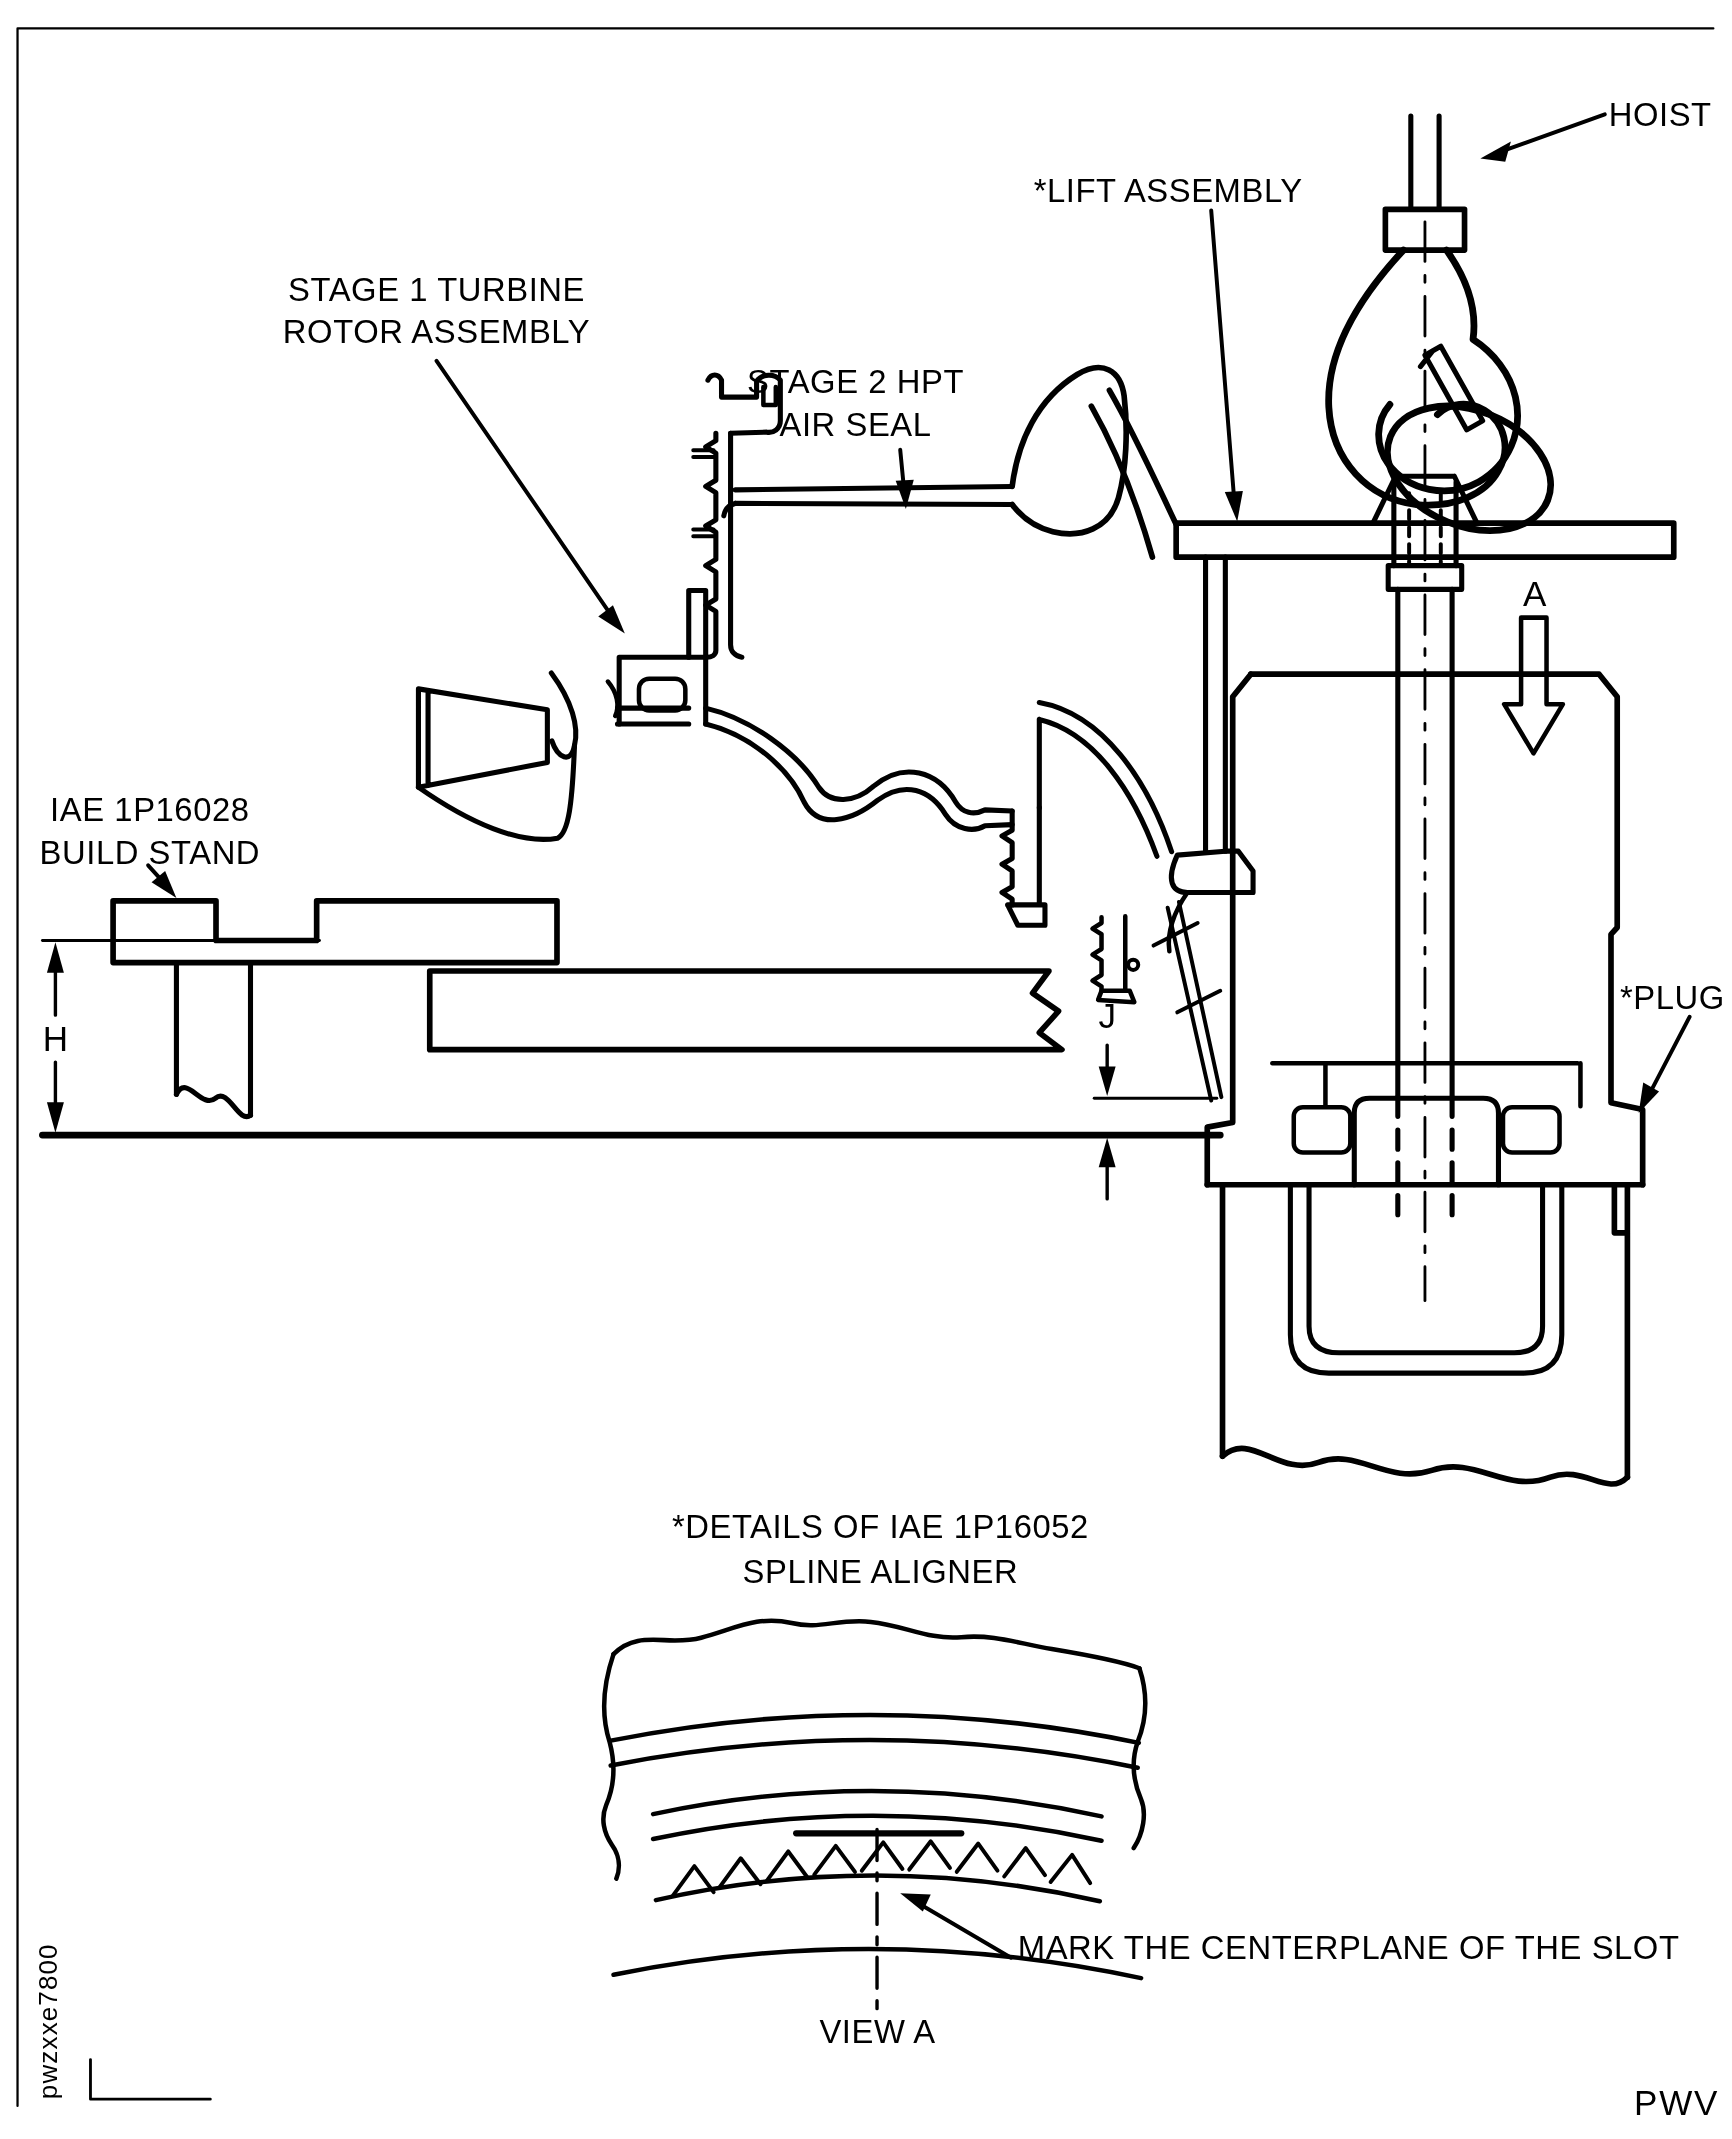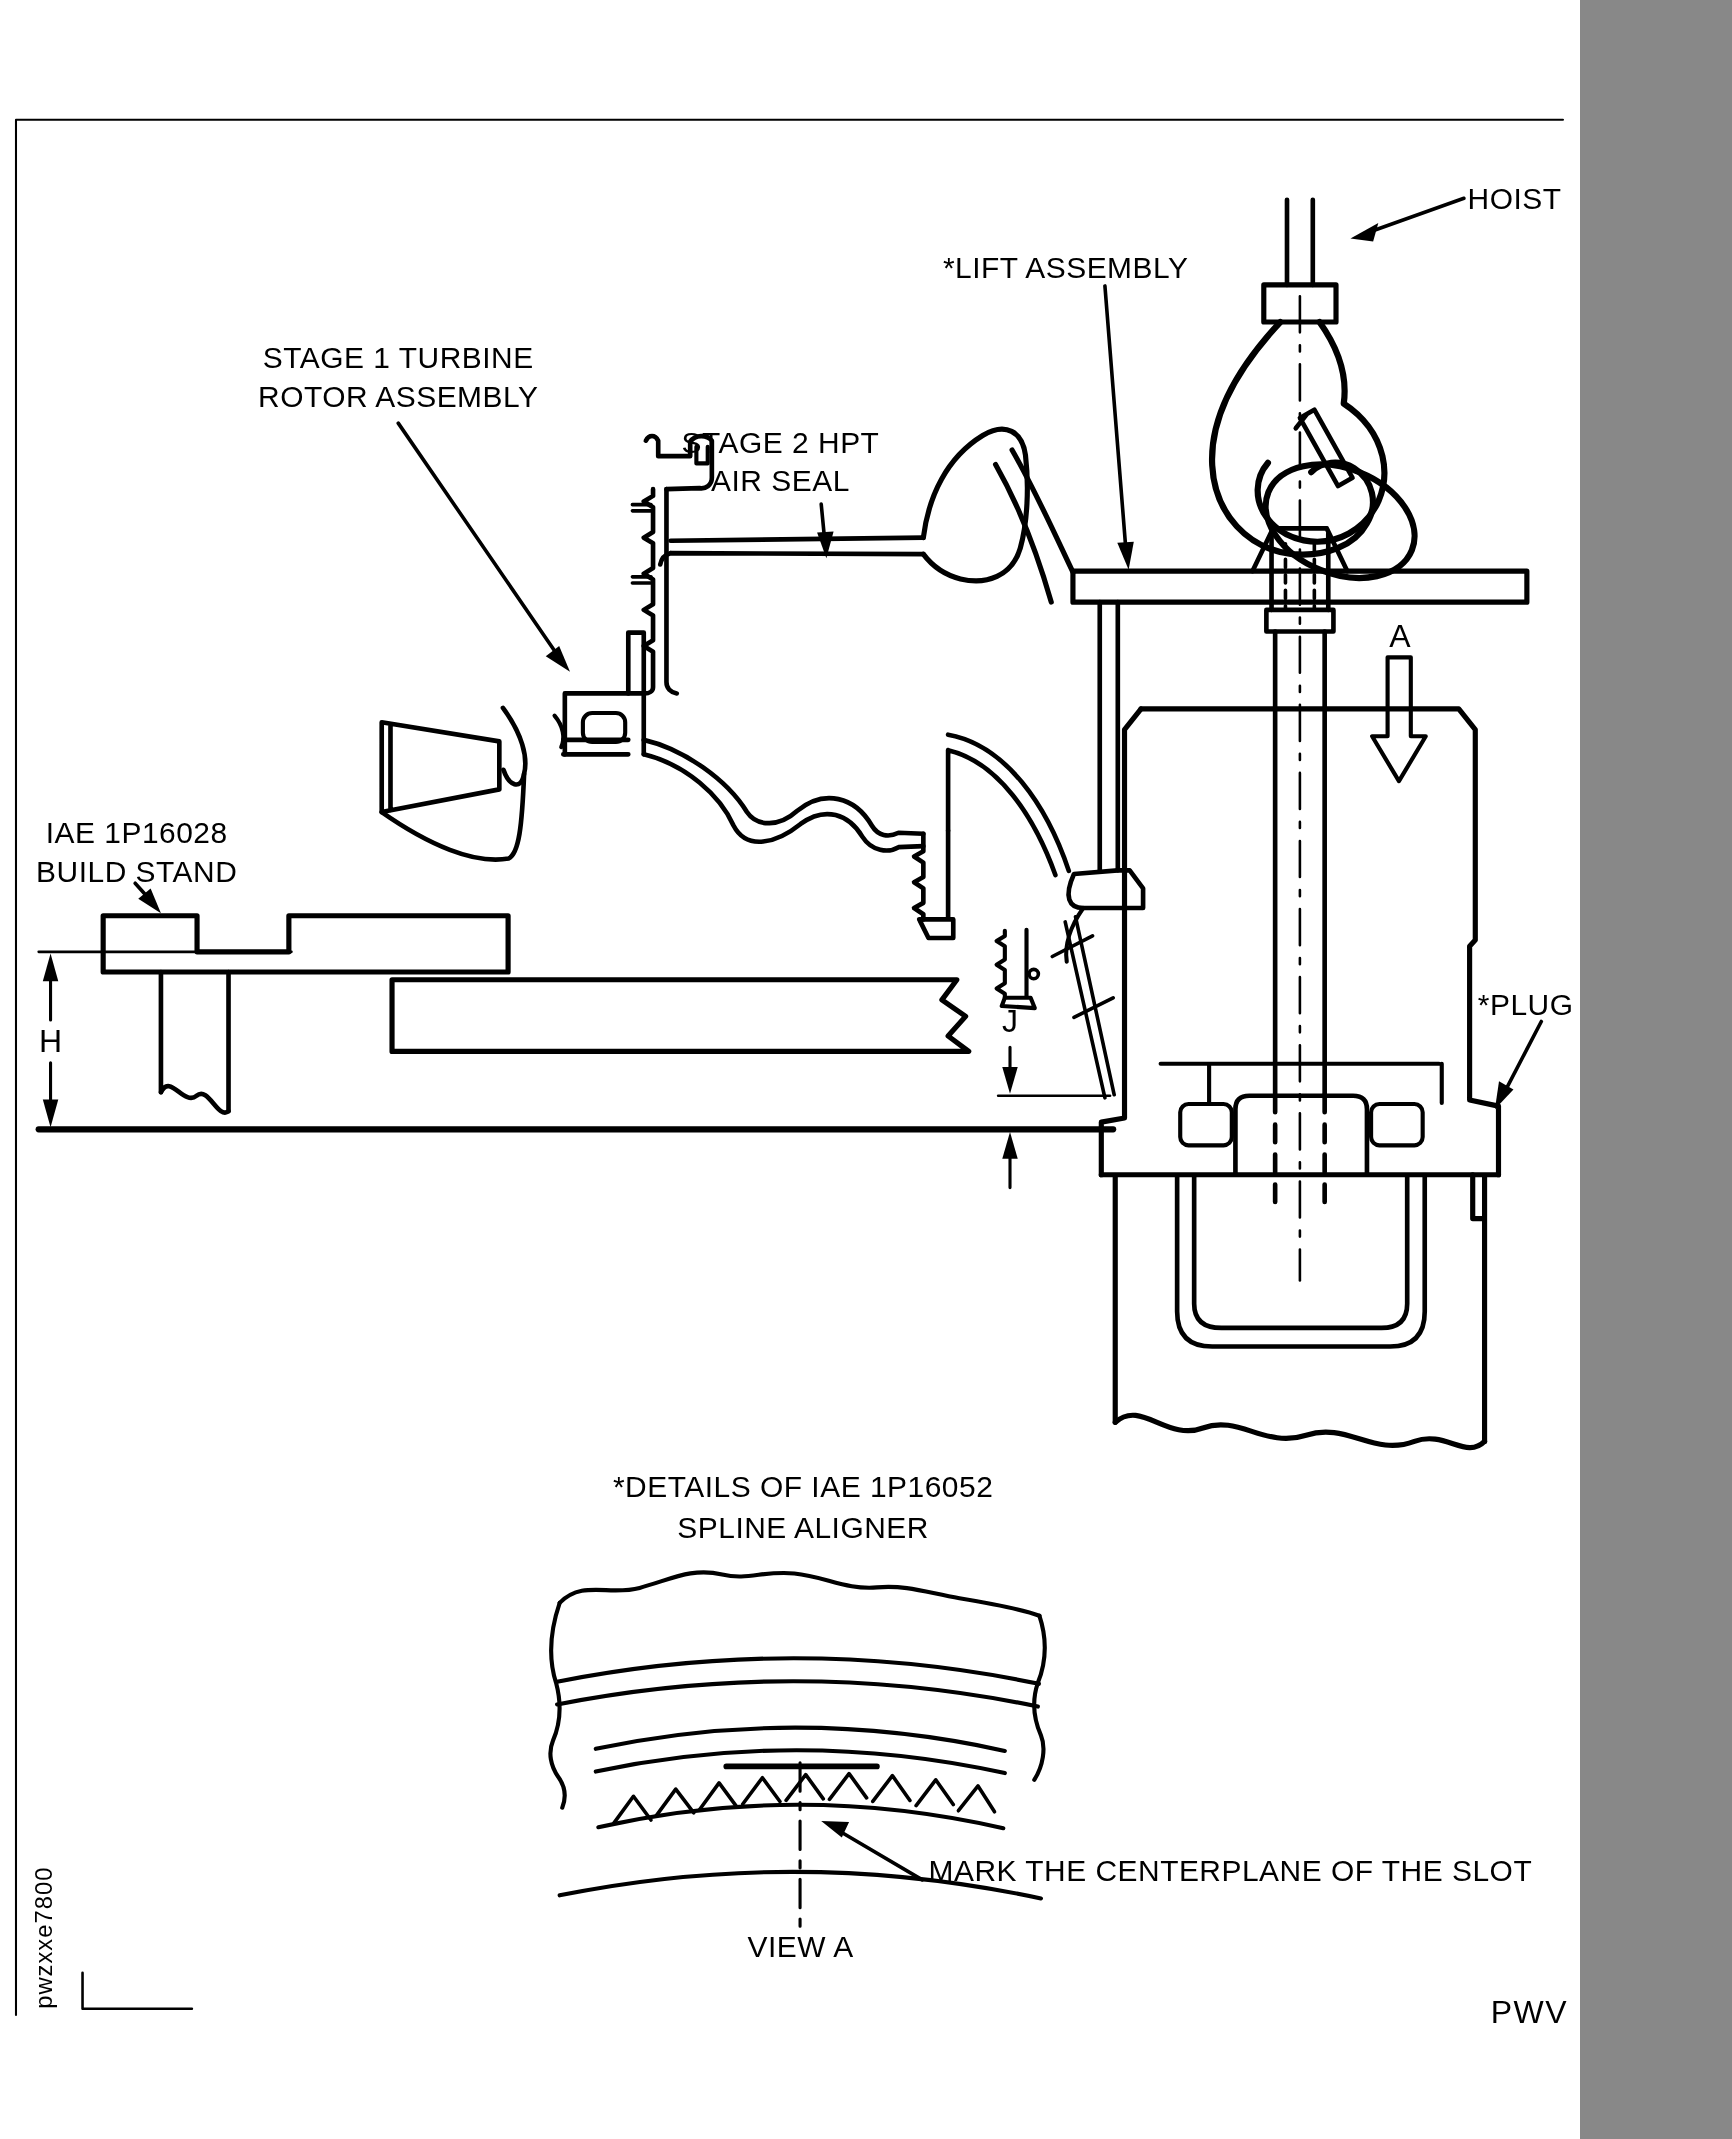--- a/index.html
+++ b/index.html
@@ -1,18 +1,18 @@
 <!DOCTYPE html>
 <html style="font-size:9px"><head>
 <meta charset="utf-8">
 <style>
   html,body{margin:0;padding:0;background:#888;}
   .page{
     position:relative;
-    width:1580px;height:2140px;
+    width:1732px;height:2140px;
     background:#ffffff;
     font-family:"Liberation Sans", sans-serif;
     overflow:hidden;
   }
   svg{position:absolute;left:0;top:0;width:100%;height:100%;}
   .ln{stroke:#000;fill:none;stroke-linecap:round;stroke-linejoin:round;}
   .lbl{font-family:"Liberation Sans", sans-serif;font-size:58px;fill:#000;letter-spacing:1px;}
   .dim{font-family:"Liberation Sans", sans-serif;font-size:62px;fill:#000;}
   .foot{font-family:"Liberation Sans", sans-serif;font-size:46px;fill:#000;letter-spacing:2px;}
   .pwv{font-family:"Liberation Sans", sans-serif;font-size:62px;fill:#000;letter-spacing:3px;}

